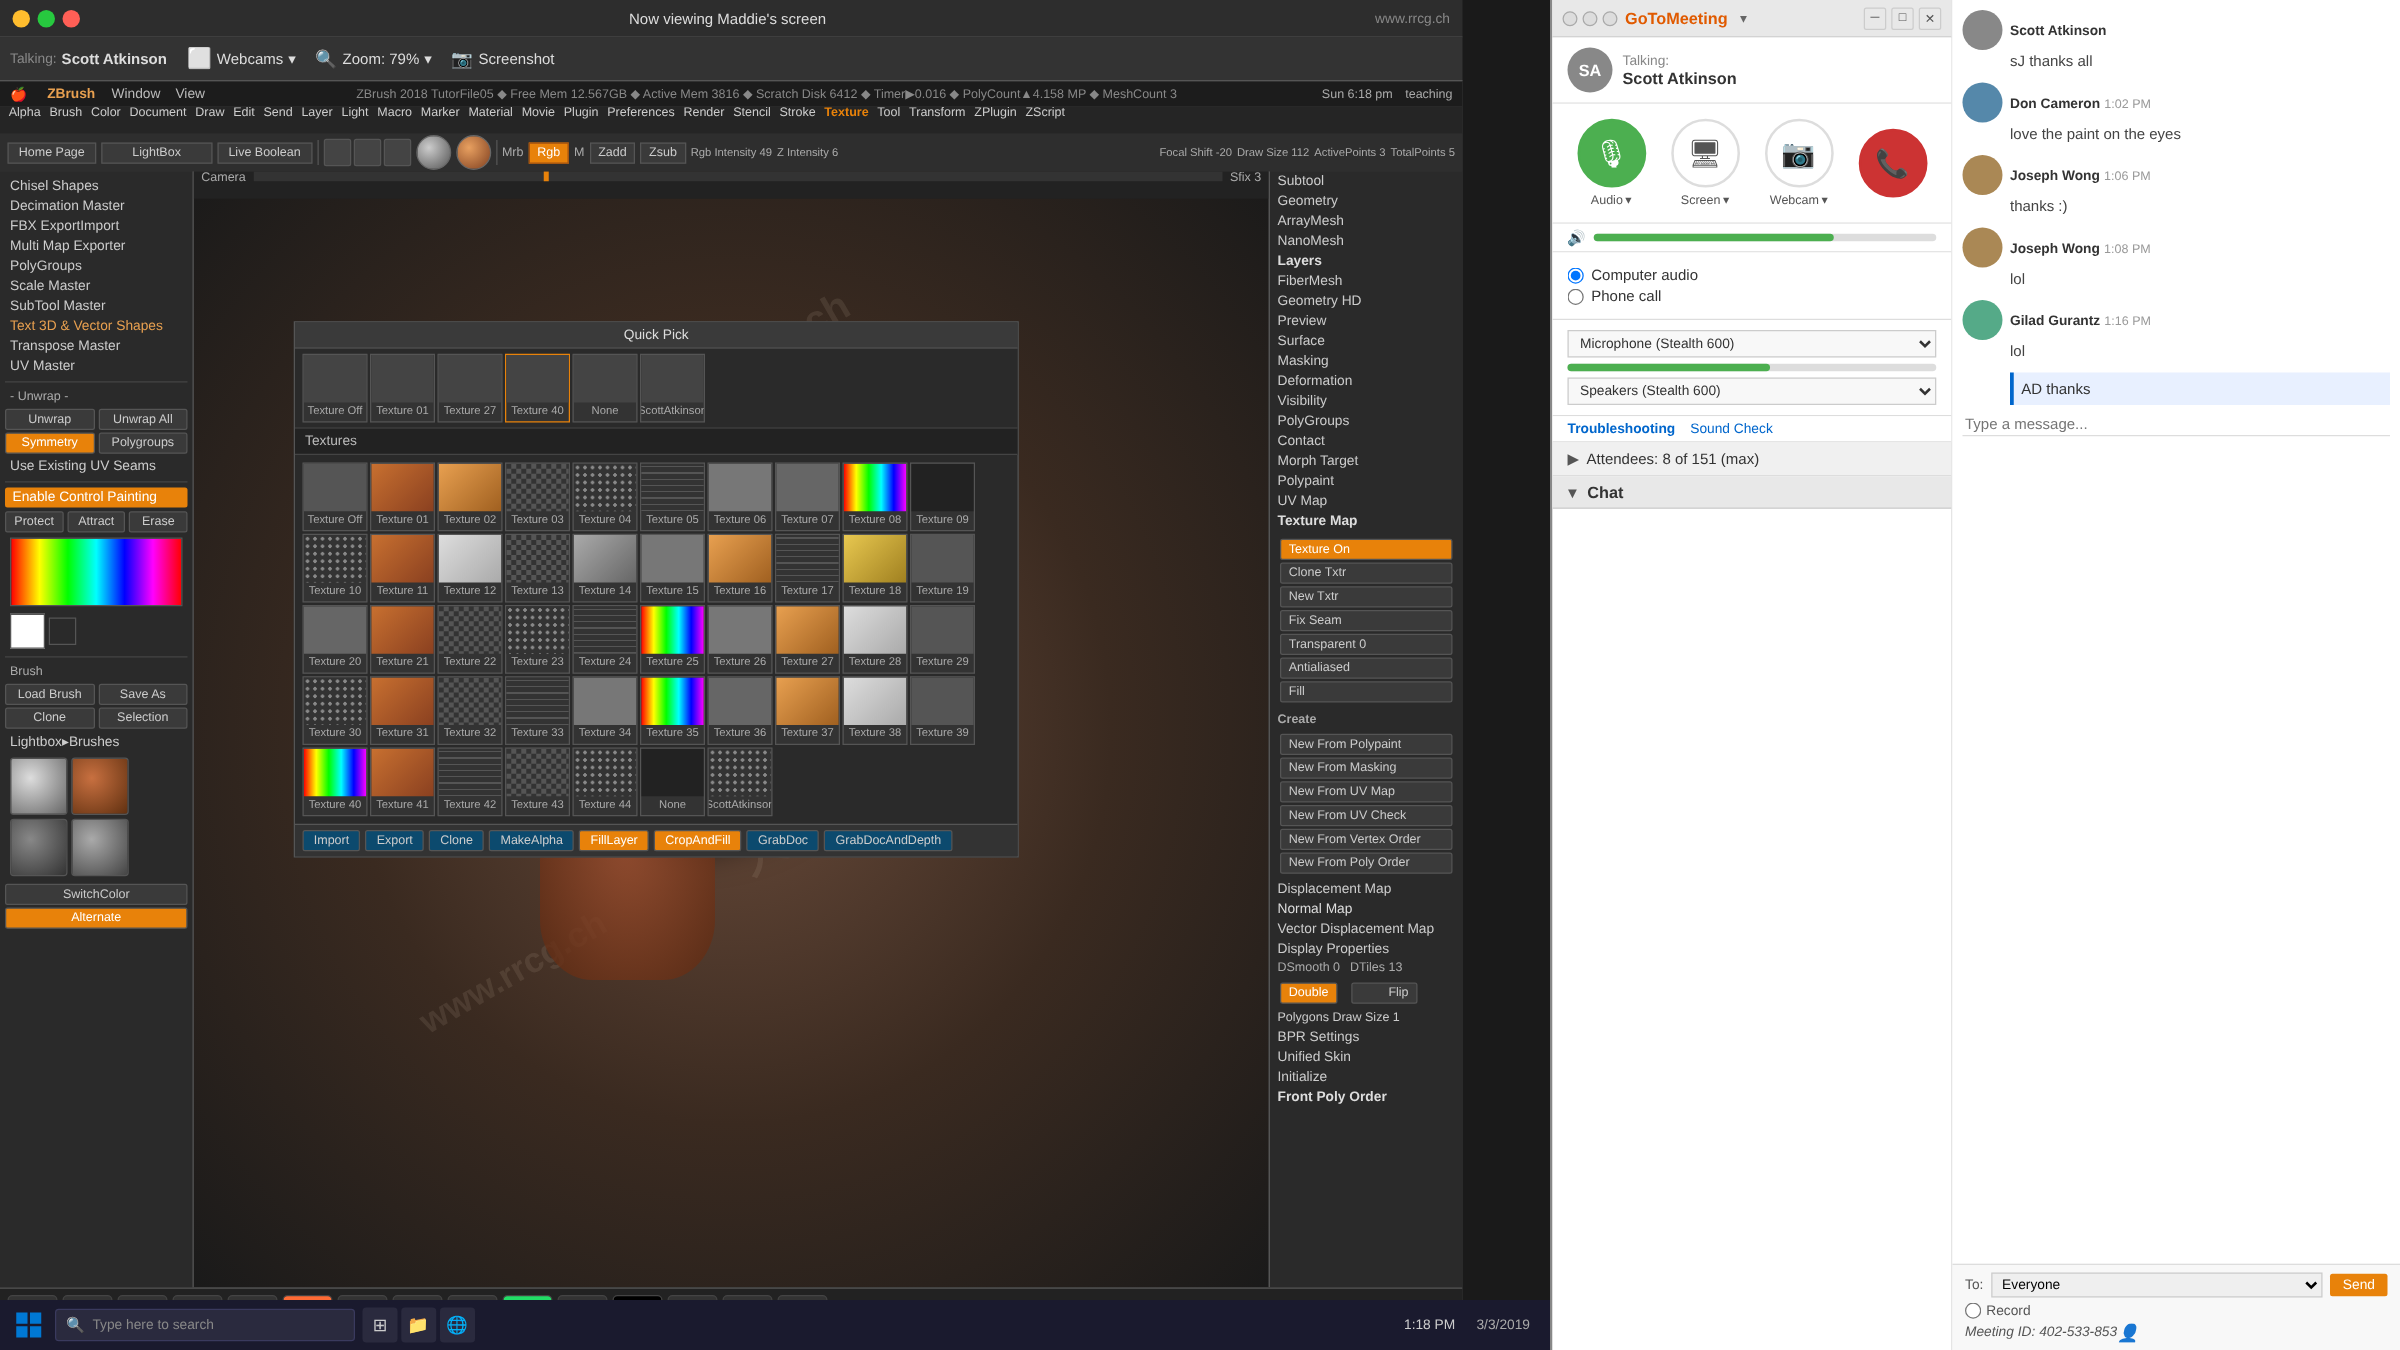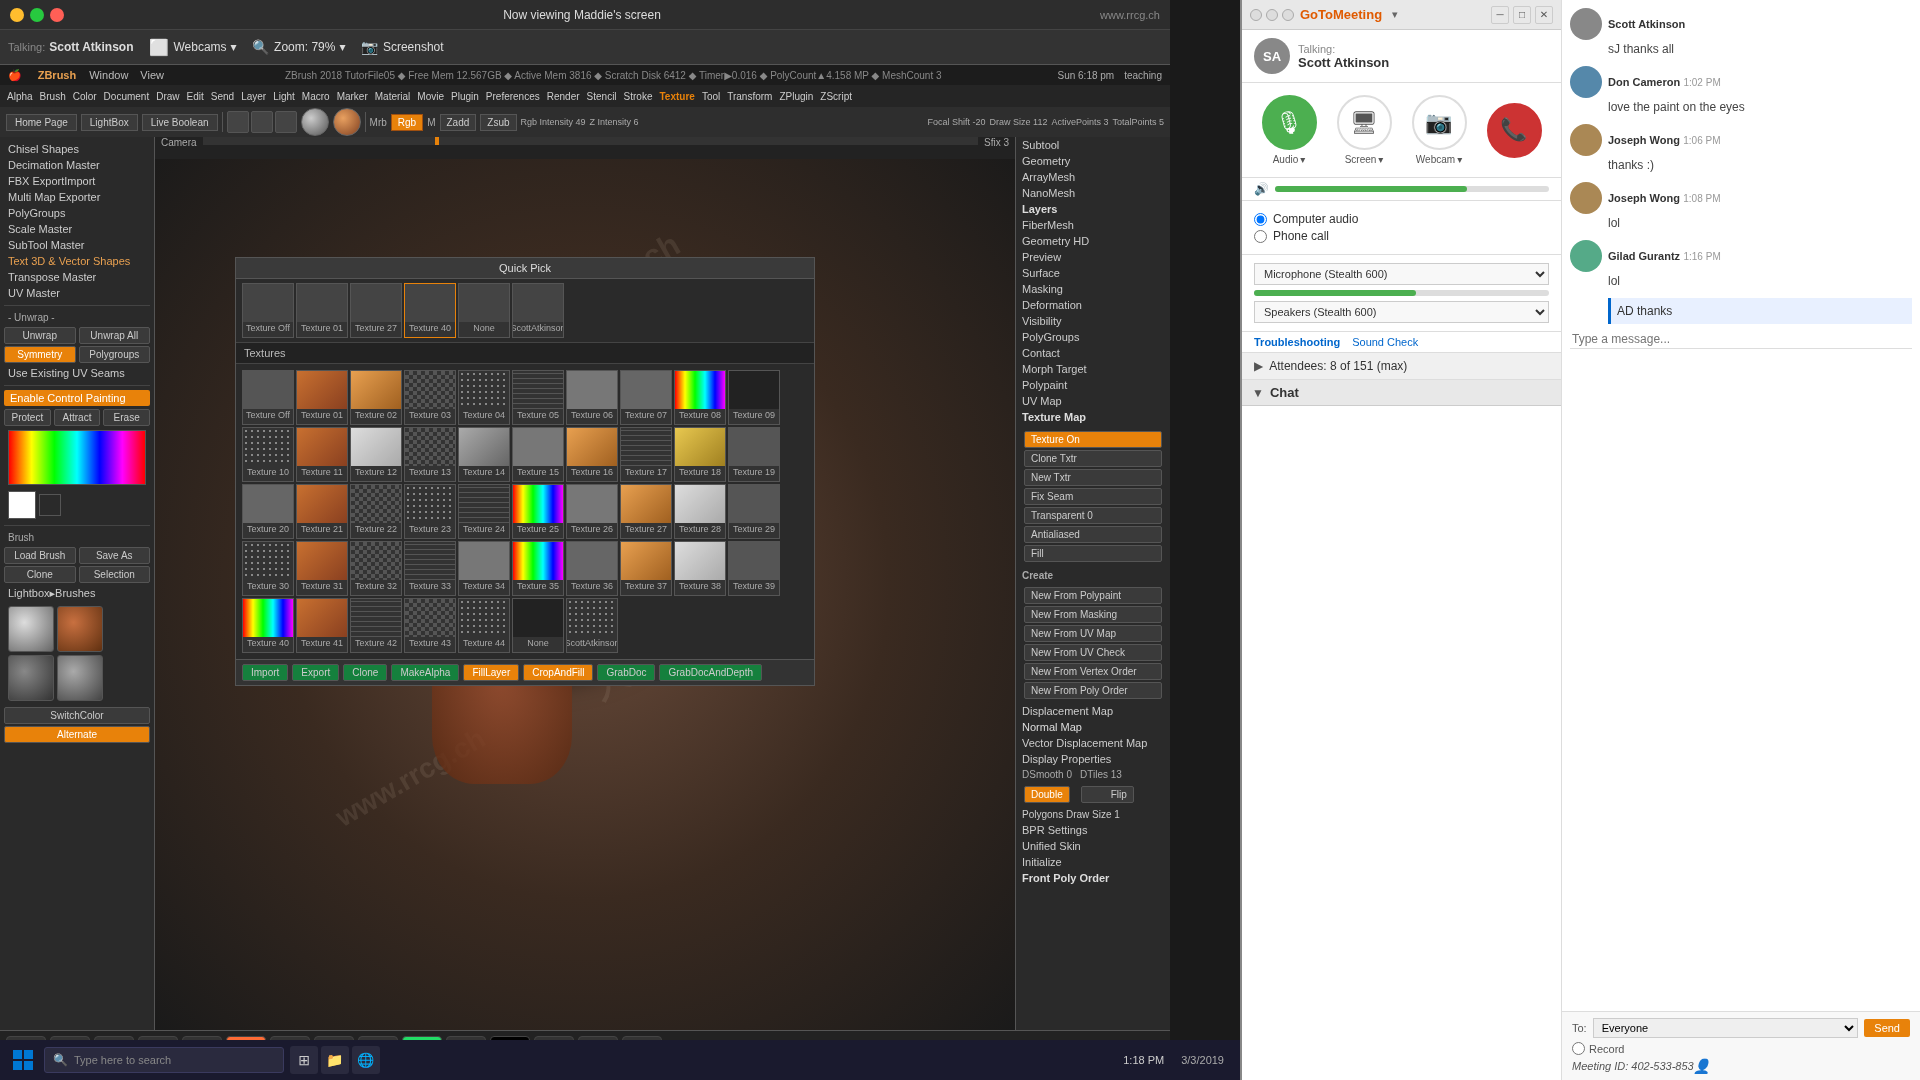--- a/index.html
+++ b/index.html
@@ -96,21 +96,21 @@
     }
     #quick-pick .tex-item.selected { border-color: #e8820a; }
     #quick-pick .tex-thumb {
       width: 100%; height: 38px; background: #444;
     }
     #quick-pick .tex-label { text-align: center; padding: 1px; }
     #quick-pick .qp-footer {
       display: flex; gap: 4px; padding: 4px 6px; background: #333; border-top: 1px solid #555;
     }
     #quick-pick .qp-footer button {
-      background: #15803d; border: 1px solid #555; color: #ccc; font-size: 10px; padding: 2px 8px; cursor: pointer; border-radius: 2px;
+      background: #0c4a6e; border: 1px solid #555; color: #ccc; font-size: 10px; padding: 2px 8px; cursor: pointer; border-radius: 2px;
     }
     #quick-pick .qp-footer button.active { background: #e8820a; color: #fff; }
 
     
     #right-panel {
       position: absolute; top: 72px; right: 0; width: 155px; bottom: 50px;
       background: #2a2a2a; border-left: 1px solid #555; display: flex; flex-direction: column;
     }
     #right-panel .rp-item { color: #ccc; font-size: 11px; padding: 2px 6px; cursor: pointer; }
     #right-panel .rp-btn {
@@ -193,21 +193,21 @@
   <div style="position:absolute;top:0;left:0;width:100%;height:20px;background:#1c1c1c;display:flex;align-items:center;padding:0 8px;gap:2px;z-index:10;">
     <span style="color:#bbb;font-size:11px;margin-right:8px;">🍎</span>
     <span style="color:#e8a050;font-size:11px;font-weight:bold;padding:0 6px;">ZBrush</span>
     <span style="color:#bbb;font-size:11px;padding:0 5px;">Window</span>
     <span style="color:#bbb;font-size:11px;padding:0 5px;">View</span>
     <span style="flex:1;text-align:center;color:#888;font-size:10px;">ZBrush 2018 TutorFile05 ◆ Free Mem 12.567GB ◆ Active Mem 3816 ◆ Scratch Disk 6412 ◆ Timer▶0.016 ◆ PolyCount▲4.158 MP ◆ MeshCount 3</span>
     <span style="color:#aaa;font-size:10px;">Sun 6:18 pm</span>
     <span style="color:#aaa;font-size:10px;margin-left:8px;">teaching</span>
   </div>
 
-  <div style="position:absolute;top:20px;left:0;width:100%;height:22px;background:#252525;display:flex;align-items:center;padding:0 4px;gap:1px;z-index:10;flex-wrap:nowrap;overflow:hidden;">
+  <div style="position:absolute;top:20px;left:0;width:100%;height:22px;background:#252525;display:flex;padding:0 4px;gap:1px;z-index:10;flex-wrap:nowrap;overflow:hidden;">
     <span style="color:#ccc;font-size:10px;padding:0 3px;cursor:pointer;">Alpha</span>
     <span style="color:#ccc;font-size:10px;padding:0 3px;cursor:pointer;">Brush</span>
     <span style="color:#ccc;font-size:10px;padding:0 3px;cursor:pointer;">Color</span>
     <span style="color:#ccc;font-size:10px;padding:0 3px;cursor:pointer;">Document</span>
     <span style="color:#ccc;font-size:10px;padding:0 3px;cursor:pointer;">Draw</span>
     <span style="color:#ccc;font-size:10px;padding:0 3px;cursor:pointer;">Edit</span>
     <span style="color:#ccc;font-size:10px;padding:0 3px;cursor:pointer;">Send</span>
     <span style="color:#ccc;font-size:10px;padding:0 3px;cursor:pointer;">Layer</span>
     <span style="color:#ccc;font-size:10px;padding:0 3px;cursor:pointer;">Light</span>
     <span style="color:#ccc;font-size:10px;padding:0 3px;cursor:pointer;">Macro</span>
@@ -221,21 +221,21 @@
     <span style="color:#ccc;font-size:10px;padding:0 3px;cursor:pointer;">Stroke</span>
     <span style="color:#e8820a;font-size:10px;padding:0 3px;font-weight:bold;cursor:pointer;">Texture</span>
     <span style="color:#ccc;font-size:10px;padding:0 3px;cursor:pointer;">Tool</span>
     <span style="color:#ccc;font-size:10px;padding:0 3px;cursor:pointer;">Transform</span>
     <span style="color:#ccc;font-size:10px;padding:0 3px;cursor:pointer;">ZPlugin</span>
     <span style="color:#ccc;font-size:10px;padding:0 3px;cursor:pointer;">ZScript</span>
   </div>
 
   <div style="position:absolute;top:42px;left:0;width:100%;height:30px;background:#2e2e2e;display:flex;align-items:center;padding:0 6px;gap:4px;z-index:10;">
     <button style="background:#3a3a3a;border:1px solid #555;color:#ccc;padding:2px 8px;font-size:10px;cursor:pointer;">Home Page</button>
-    <button style="background:#3a3a3a;border:1px solid #555;color:#ccc;padding:2px 8px;font-size:10px;cursor:pointer;">LightBox</button>
+    <button style="background:#3a3a3a;border:1px solid #555;color:#ccc;padding:2px 24px;font-size:10px;cursor:pointer;">LightBox</button>
     <button style="background:#3a3a3a;border:1px solid #555;color:#ccc;padding:2px 8px;font-size:10px;cursor:pointer;">Live Boolean</button>
     <div style="width:1px;height:20px;background:#555;"></div>
 
     <div style="display:flex;gap:2px;">
       <div style="width:22px;height:22px;background:#444;border:1px solid #555;border-radius:2px;cursor:pointer;"></div>
       <div style="width:22px;height:22px;background:#444;border:1px solid #555;border-radius:2px;cursor:pointer;"></div>
       <div style="width:22px;height:22px;background:#444;border:1px solid #555;border-radius:2px;cursor:pointer;"></div>
     </div>
 
     <div style="width:28px;height:28px;border-radius:50%;background:radial-gradient(circle at 35% 35%, #ccc, #555);border:1px solid #666;cursor:pointer;"></div>

